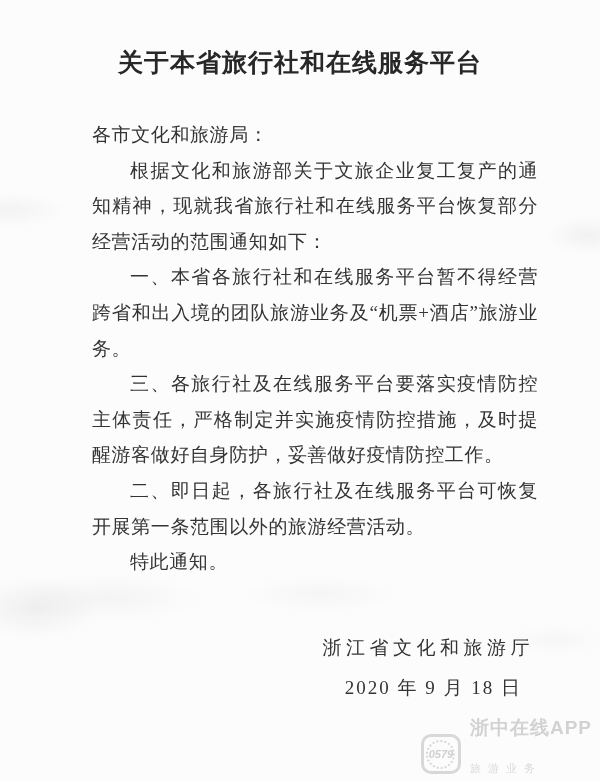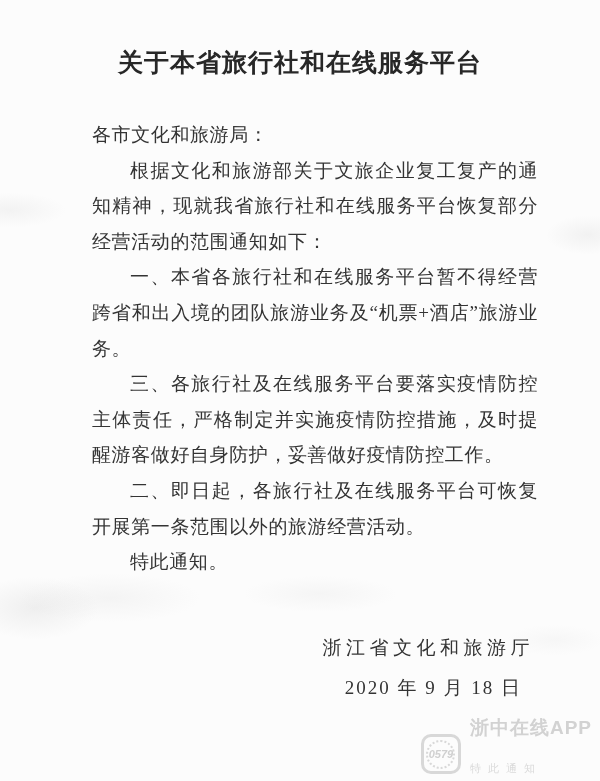--- a/index.html
+++ b/index.html
@@ -97,17 +97,17 @@
     <div class="sig-org">浙江省文化和旅游厅</div>
     <div class="sig-date">2020 年 9 月 18 日</div>
   </div>
 
   <div class="watermark">
     <div class="wm-logo">
       <div class="wm-badge">0579</div>
     </div>
     <div class="wm-texts">
       <div class="wm-app">浙中在线APP</div>
-      <div class="wm-slogan">特此通知</div>
+      <div class="wm-slogan">旅游业务</div>
     </div>
   </div>
 
 </div>
 
 </body></html>

